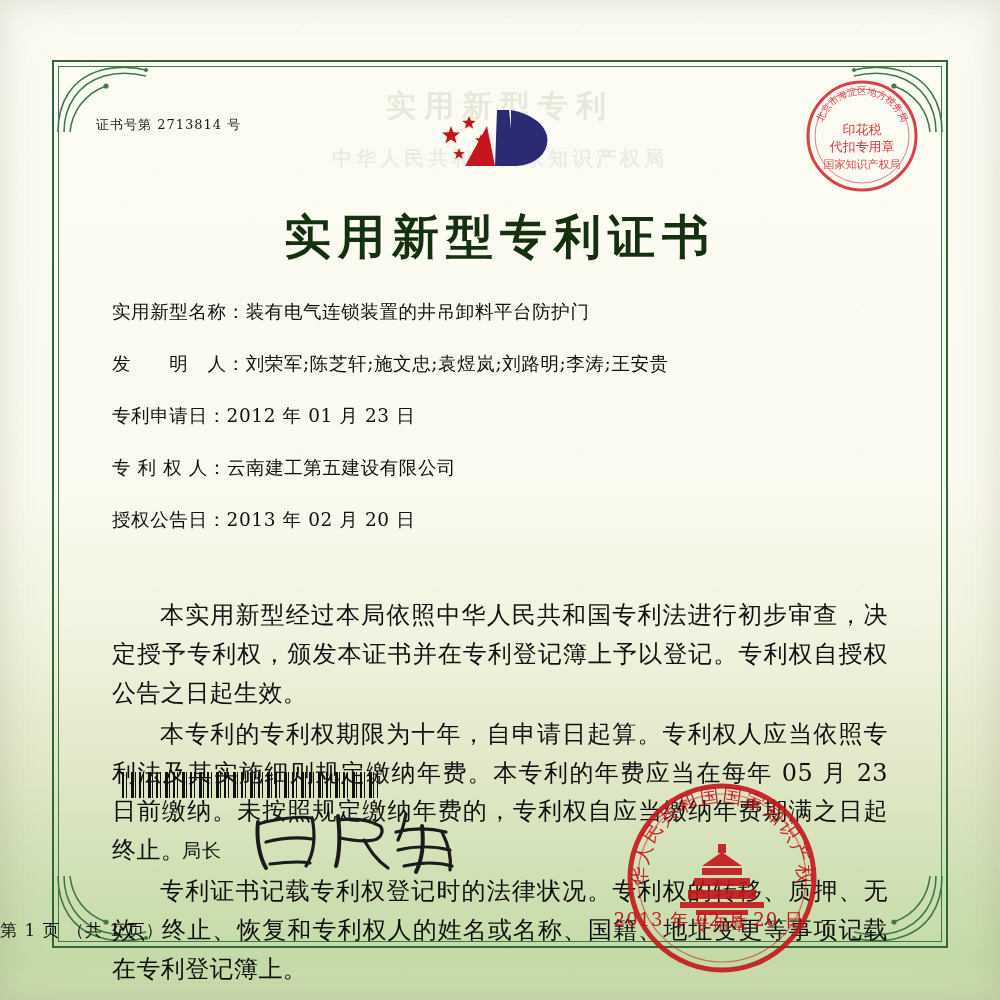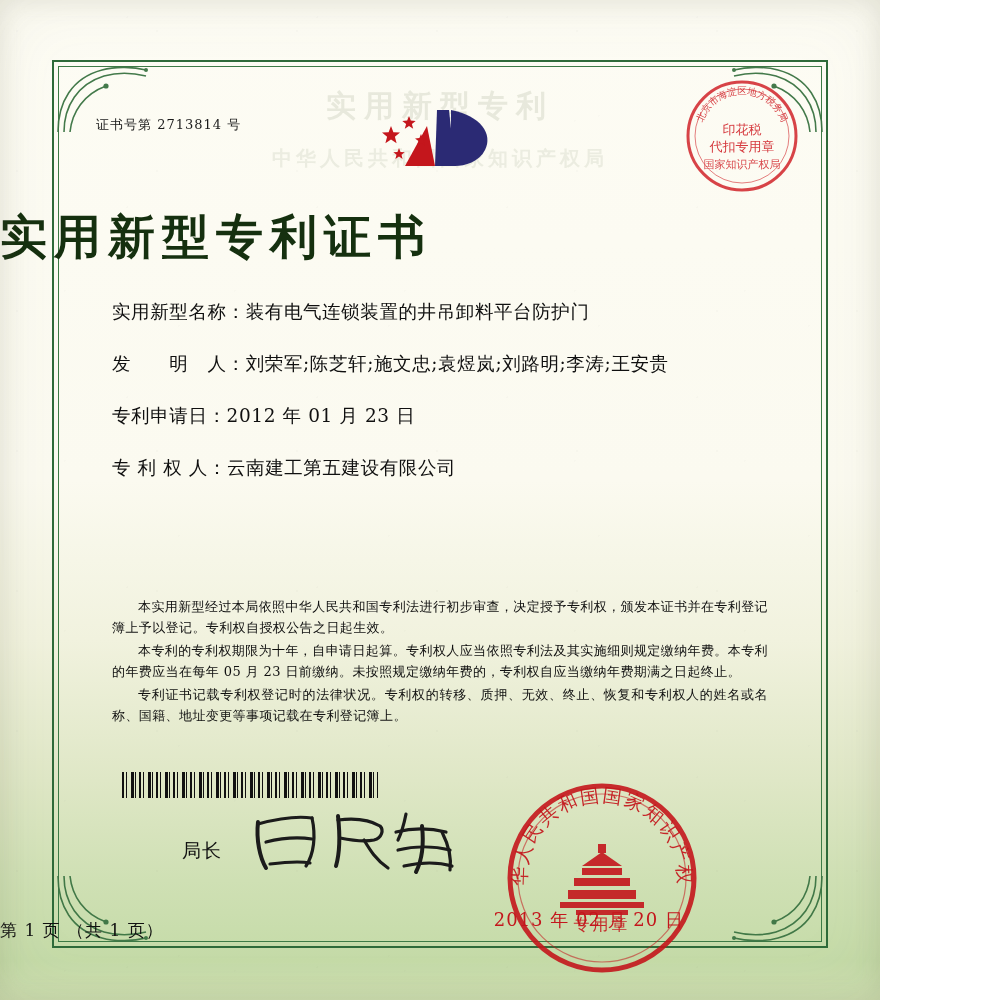--- a/index.html
+++ b/index.html
@@ -10,21 +10,21 @@
   body {
     width: 1000px;
     height: 1000px;
     font-family: "DejaVu Serif", "Liberation Serif", serif;
     overflow: hidden;
   }
 
   
   .page {
     position: relative;
-    width: 880px;
+    width: 1000px;
     height: 1000px;
     background:
       linear-gradient(to bottom,
         #fdfcf4 0%,
         #fbfaf0 48%,
         #f1f2de 64%,
         #dfe7c6 78%,
         #cfe0b4 88%,
         #c5dba8 96%,
         #cfe0b2 100%);
@@ -128,21 +128,21 @@
     top: 76px;
     width: 120px;
     height: 120px;
   }
   .tax-stamp svg { display: block; width: 100%; height: 100%; }
 
   .main-title {
     position: absolute;
     left: 0; right: 0;
     top: 206px;
-    text-align: left;
+    text-align: center;
     font-size: 47px;
     font-weight: bold;
     letter-spacing: 7px;
     color: #15300f;
     font-family: "DejaVu Serif", "Liberation Serif", serif;
   }
 
   
   .fields {
     position: absolute;
@@ -160,21 +160,21 @@
   }
   .field-label { }
   .field-value { }
 
   
   .body-text {
     position: absolute;
     left: 112px;
     right: 112px;
     top: 596px;
-    font-size: 13px;
+    font-size: 24px;
     line-height: 1.62;
     color: #101010;
     text-align: justify;
     letter-spacing: 0.4px;
   }
   .body-text p {
     margin: 0 0 2px 0;
     text-indent: 2em;
   }
 
@@ -328,20 +328,23 @@
       <span class="field-label">实用新型名称：</span><span class="field-value">装有电气连锁装置的井吊卸料平台防护门</span>
     </div>
     <div class="field-row">
       <span class="field-label">发　　明　人：</span><span class="field-value">刘荣军;陈芝轩;施文忠;袁煜岚;刘路明;李涛;王安贵</span>
     </div>
     <div class="field-row">
       <span class="field-label">专利申请日：</span><span class="field-value">2012 年 01 月 23 日</span>
     </div>
     <div class="field-row">
       <span class="field-label">专 利 权 人：</span><span class="field-value">云南建工第五建设有限公司</span>
+    </div>
+    <div class="field-row">
+      <span class="field-label">授权公告日：</span><span class="field-value">2013 年 02 月 20 日</span>
     </div>
   </div>
 
   <div class="body-text">
     <p>本实用新型经过本局依照中华人民共和国专利法进行初步审查，决定授予专利权，颁发本证书并在专利登记簿上予以登记。专利权自授权公告之日起生效。</p>
     <p>本专利的专利权期限为十年，自申请日起算。专利权人应当依照专利法及其实施细则规定缴纳年费。本专利的年费应当在每年 05 月 23 日前缴纳。未按照规定缴纳年费的，专利权自应当缴纳年费期满之日起终止。</p>
     <p>专利证书记载专利权登记时的法律状况。专利权的转移、质押、无效、终止、恢复和专利权人的姓名或名称、国籍、地址变更等事项记载在专利登记簿上。</p>
   </div>
 
   <div class="barcode"></div>

